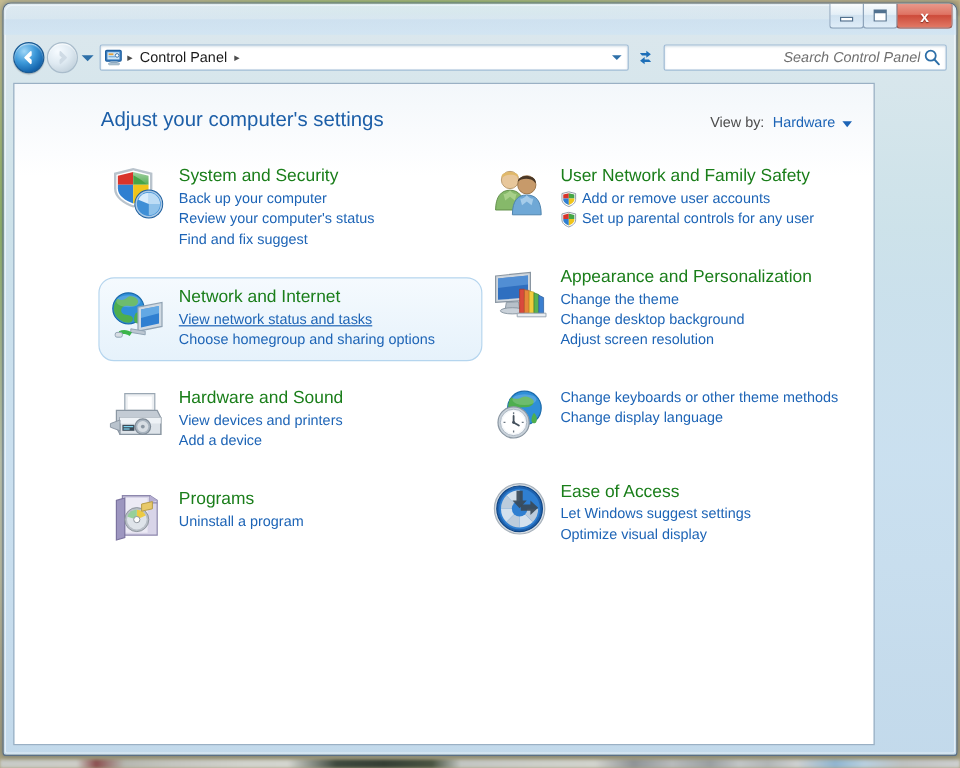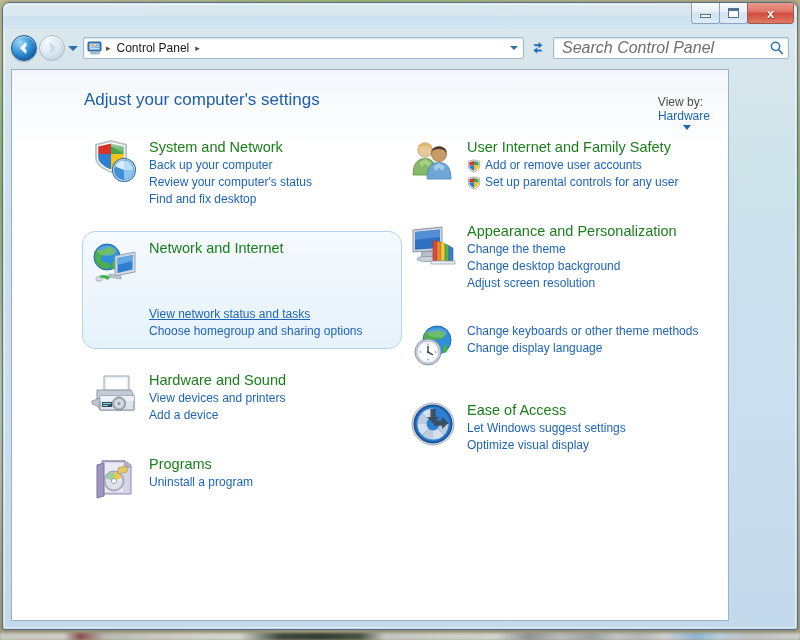--- a/index.html
+++ b/index.html
@@ -251,25 +251,26 @@
     padding: 0 3px 0 6px;
     box-sizing: border-box;
     flex: none;
     box-shadow: inset 0 1px 2px rgba(130,160,185,.35);
   }
   #search-input {
     flex: 1 1 auto;
     border: none;
     outline: none;
     font-family: "Liberation Sans", sans-serif;
-    font-size: 16px;
+    font-size: 12px;
     font-style: italic;
     color: #6f6f6f;
     background: transparent;
     min-width: 0;
+    text-align: right;
   }
   #search-input::placeholder { color: #6f6f6f; font-style: italic; opacity: 1; }
 
   
   #content {
     position: absolute;
     left: 8px; top: 66px;
     width: 718px; height: 552px;
     background: linear-gradient(to bottom, #f3f7fb 0%, #ffffff 14%, #ffffff 100%);
     border: 1px solid #9ab0c4;
@@ -283,21 +284,20 @@
     color: #1d5fa8;
     white-space: nowrap;
   }
   #viewby {
     position: absolute;
     right: 18px; top: 25px;
     display: flex;
     align-items: center;
     font-size: 12px;
     white-space: nowrap;
-    flex-direction: column;
   }
   #viewby-label { color: #4c4c4c; margin-right: 7px; }
   #viewby-value { color: #1d64b6; cursor: pointer; }
   #viewby-caret {
     width: 0; height: 0;
     border-left: 4px solid transparent;
     border-right: 4px solid transparent;
     border-top: 5px solid #1d64b6;
     margin-left: 6px;
     margin-top: 2px;
@@ -348,21 +348,21 @@
   }
   .cat-link {
     font-size: 12px;
     color: #1d64b6;
     line-height: 17px;
     white-space: nowrap;
     cursor: pointer;
     display: flex;
     align-items: center;
   }
-  .cat-link.underlined { text-decoration: underline; margin-top: 48px; }
+  .cat-link.underlined { text-decoration: underline; }
   .shield-mini {
     width: 14px; height: 14px;
     flex: none;
     margin-right: 4px;
   }
 
   
   .cat-gap-lg { height: 14px; }
 </style>
 </head>
@@ -473,29 +473,29 @@
                   <path d="M20 17 L32.8 17 L32.8 20 C32.8 26 26.4 30.1 20 32.5 Z" fill="#f0c419"></path>
                   <path d="M20 5 L34 8.6 L34 19 C30 15 24 11 20 9 Z" fill="url(#shg)"></path>
                   <circle cx="33" cy="33" r="12" fill="#1c5fa0"></circle>
                   <circle cx="33" cy="33" r="10.6" fill="#3f8fd6"></circle>
                   <path d="M33 23.6 A9.4 9.4 0 0 1 42.4 33 L33 33 Z" fill="#bcdcf5"></path>
                   <path d="M33 33 L42.4 33 A9.4 9.4 0 0 1 33 42.4 Z" fill="#8fc2ea"></path>
                   <path d="M33 33 L33 23.6 A9.4 9.4 0 0 0 24.3 29.4 Z" fill="#d9ecfb"></path>
                   <circle cx="33" cy="33" r="10.6" fill="none" stroke="#ffffff" stroke-width="1.3" opacity=".6"></circle>
                 </svg></div>
               <div class="cat-text">
-                <div class="cat-title">System and Network</div>
+                <div class="cat-title">System and Security</div>
                 <div class="cat-link">
                   <span>Back up your computer</span>
                 </div>
                 <div class="cat-link">
                   <span>Review your computer's status</span>
                 </div>
                 <div class="cat-link">
-                  <span>Find and fix desktop</span>
+                  <span>Find and fix suggest</span>
                 </div>
               </div>
             </div>
             <div class="cat-gap-lg"></div>
             <div class="category hovered">
               <div class="cat-icon"><svg viewBox="0 0 48 48" width="48" height="48">
                   <circle cx="16" cy="19" r="13" fill="#2f8fd8"></circle>
                   <circle cx="16" cy="19" r="13" fill="none" stroke="#1b6aab" stroke-width="1"></circle>
                   <path d="M7 11 C10 13 13 12 15 10 C17 8 21 9 23 11 C25 13 24 16 21 17 C18 18 16 16 13 17 C10 18 9 21 11 23 C13 25 17 24 19 26 C21 28 19 31 16 31 C11 31 5 27 4 21 C3.5 17 5 13 7 11 Z" fill="#4eae4e"></path>
                   <path d="M24 22 C26 24 27 27 26 30 C25 32 22 32 21 30 C20 28 21 25 22 23 Z" fill="#4eae4e"></path>
@@ -573,21 +573,21 @@
                   <circle cx="16" cy="13" r="7.2" fill="#e8c79b" stroke="#b99a6e" stroke-width=".8"></circle>
                   <path d="M9 10 C9 5 23 5 23 10 C23 12 22 9.5 20 9 C17 8.2 12 8.6 9.6 11 Z" fill="#e0b86a"></path>
                   <path d="M4 38 C4 27 8.5 21.5 16 21.5 C23.5 21.5 28 27 28 38 Z" fill="#86b96a" stroke="#5f8d48" stroke-width=".8"></path>
                   <path d="M16 21.5 C18 24 20 25 21.5 24.5 L20 30 L16 27 L12 30 L10.5 24.5 C12 25 14 24 16 21.5 Z" fill="#a8d089"></path>
                   <circle cx="30" cy="17" r="7.6" fill="#c79a6a" stroke="#9a7347" stroke-width=".8"></circle>
                   <path d="M22.5 14.5 C22.5 8 37.5 8 37.5 15 C37.5 17 36.5 13.5 33.5 12.5 C29.5 11.2 24.5 12 22.5 14.5 Z" fill="#4a3726"></path>
                   <path d="M18 42 C18 30 22.5 25.5 30 25.5 C37.5 25.5 42 30 42 42 Z" fill="#6fa8d6" stroke="#4b81ab" stroke-width=".8"></path>
                   <path d="M30 25.5 C32 28 34 29 35.5 28.5 L34 34 L30 31 L26 34 L24.5 28.5 C26 29 28 28 30 25.5 Z" fill="#a5ccea"></path>
                 </svg></div>
               <div class="cat-text">
-                <div class="cat-title">User Internet and Family Safety</div>
+                <div class="cat-title">User Network and Family Safety</div>
                 <div class="cat-link">
                   <span class="shield-mini"><svg viewBox="0 0 16 16" width="14" height="14">
                       <path d="M8 1 L14.5 2.6 L14.5 8.2 C14.5 11.6 11.4 13.8 8 15 C4.6 13.8 1.5 11.6 1.5 8.2 L1.5 2.6 Z" fill="#ffffff" stroke="#8b97a3" stroke-width=".9"></path>
                       <path d="M8 2.3 L8 7.4 L2.7 7.4 L2.7 3.6 Z" fill="#d9342b"></path>
                       <path d="M8 2.3 L13.3 3.6 L13.3 7.4 L8 7.4 Z" fill="#46a546"></path>
                       <path d="M2.7 7.4 L8 7.4 L8 13.7 C5.4 12.6 2.7 10.9 2.7 8.4 Z" fill="#2f7fd1"></path>
                       <path d="M8 7.4 L13.3 7.4 L13.3 8.4 C13.3 10.9 10.6 12.6 8 13.7 Z" fill="#f0c419"></path>
                     </svg></span>
                   <span>Add or remove user accounts</span>
                 </div>

